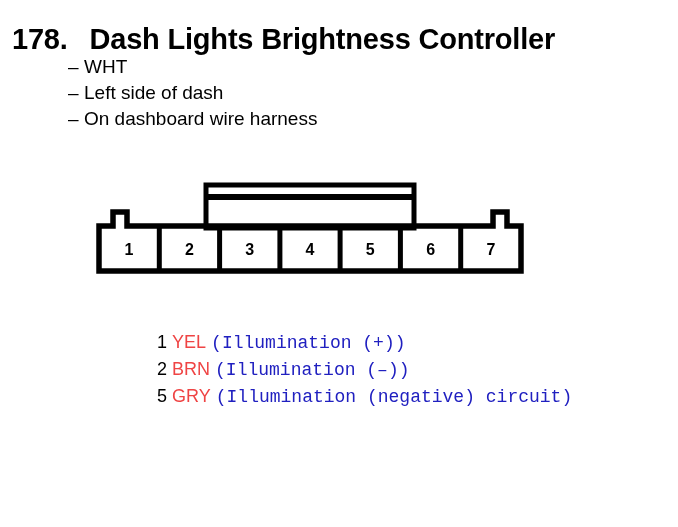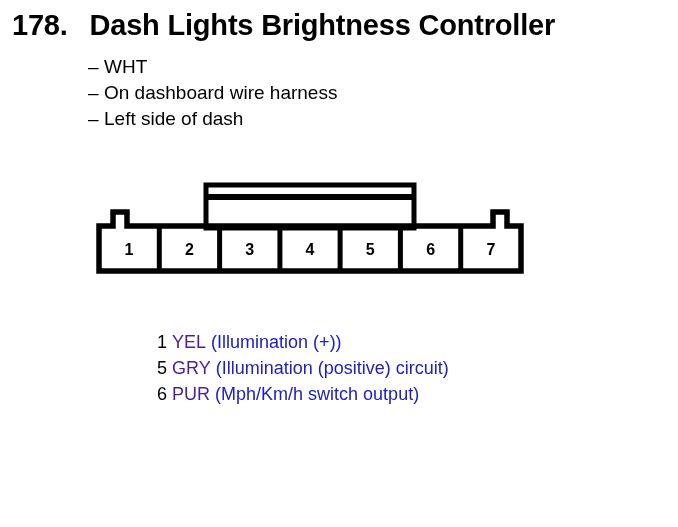--- a/index.html
+++ b/index.html
@@ -15,32 +15,32 @@
     overflow: hidden;
     font-family: "Liberation Sans", sans-serif;
     color: #000000;
     -webkit-font-smoothing: antialiased;
   }
 
   
   .page-title {
     position: absolute;
     left: 12px;
-    top: 8px;
+    top: 22px;
     font-size: 29px;
     font-weight: bold;
     letter-spacing: -0.2px;
     white-space: nowrap;
     line-height: 34px;
   }
 
   
   .desc-list {
     position: absolute;
-    left: 88px;
+    left: 68px;
     top: 54px;
     font-size: 19px;
     line-height: 26px;
   }
   .desc-item {
     white-space: nowrap;
     display: block;
   }
   .desc-dash {
     display: inline-block;
@@ -75,38 +75,39 @@
     line-height: 26.2px;
   }
   .pin-row {
     white-space: nowrap;
     display: block;
   }
   .pin-idx {
     color: #000000;
   }
   .pin-color {
-    color: #4c1d95;
+    color: #ef4444;
   }
   .pin-desc {
     color: #2020c0;
+    font-family: Liberation Mono, monospace;
   }
 </style>
 </head>
 <body>
 
 <div class="page-title">
   <span>178.</span>
   <span style="display:inline-block;width:14px"></span><span>Dash Lights Brightness Controller</span>
 </div>
 
 <div class="desc-list">
   <span class="desc-item"><span class="desc-dash">–</span><span>WHT</span></span>
+  <span class="desc-item"><span class="desc-dash">–</span><span>Left side of dash</span></span>
   <span class="desc-item"><span class="desc-dash">–</span><span>On dashboard wire harness</span></span>
-  <span class="desc-item"><span class="desc-dash">–</span><span>Left side of dash</span></span>
 </div>
 
 <div class="connector">
   <svg width="428" height="96" viewBox="0 0 428 96" xmlns="http://www.w3.org/2000/svg">
 
     <g>
       <path d="M 110 3 L 318 3 L 318 46 L 110 46 Z" fill="none" stroke="#000000" stroke-width="5"></path>
       <line x1="112" y1="15" x2="316" y2="15" stroke="#000000" stroke-width="6"></line>
     </g>
 
@@ -140,15 +141,15 @@
       <text class="pin-num" x="214" y="73">4</text>
       <text class="pin-num" x="274.3" y="73">5</text>
       <text class="pin-num" x="334.6" y="73">6</text>
       <text class="pin-num" x="394.9" y="73">7</text>
     </g>
   </svg>
 </div>
 
 <div class="pin-legend">
   <span class="pin-row"><span class="pin-idx">1</span>&nbsp;<span class="pin-color">YEL</span>&nbsp;<span class="pin-desc">(Illumination (+))</span></span>
-  <span class="pin-row"><span class="pin-idx">5</span>&nbsp;<span class="pin-color">GRY</span>&nbsp;<span class="pin-desc">(Illumination (positive) circuit)</span></span>
-  <span class="pin-row"><span class="pin-idx">6</span>&nbsp;<span class="pin-color">PUR</span>&nbsp;<span class="pin-desc">(Mph/Km/h switch output)</span></span>
+  <span class="pin-row"><span class="pin-idx">2</span>&nbsp;<span class="pin-color">BRN</span>&nbsp;<span class="pin-desc">(Illumination (–))</span></span>
+  <span class="pin-row"><span class="pin-idx">5</span>&nbsp;<span class="pin-color">GRY</span>&nbsp;<span class="pin-desc">(Illumination (negative) circuit)</span></span>
 </div>
 
 </body></html>

